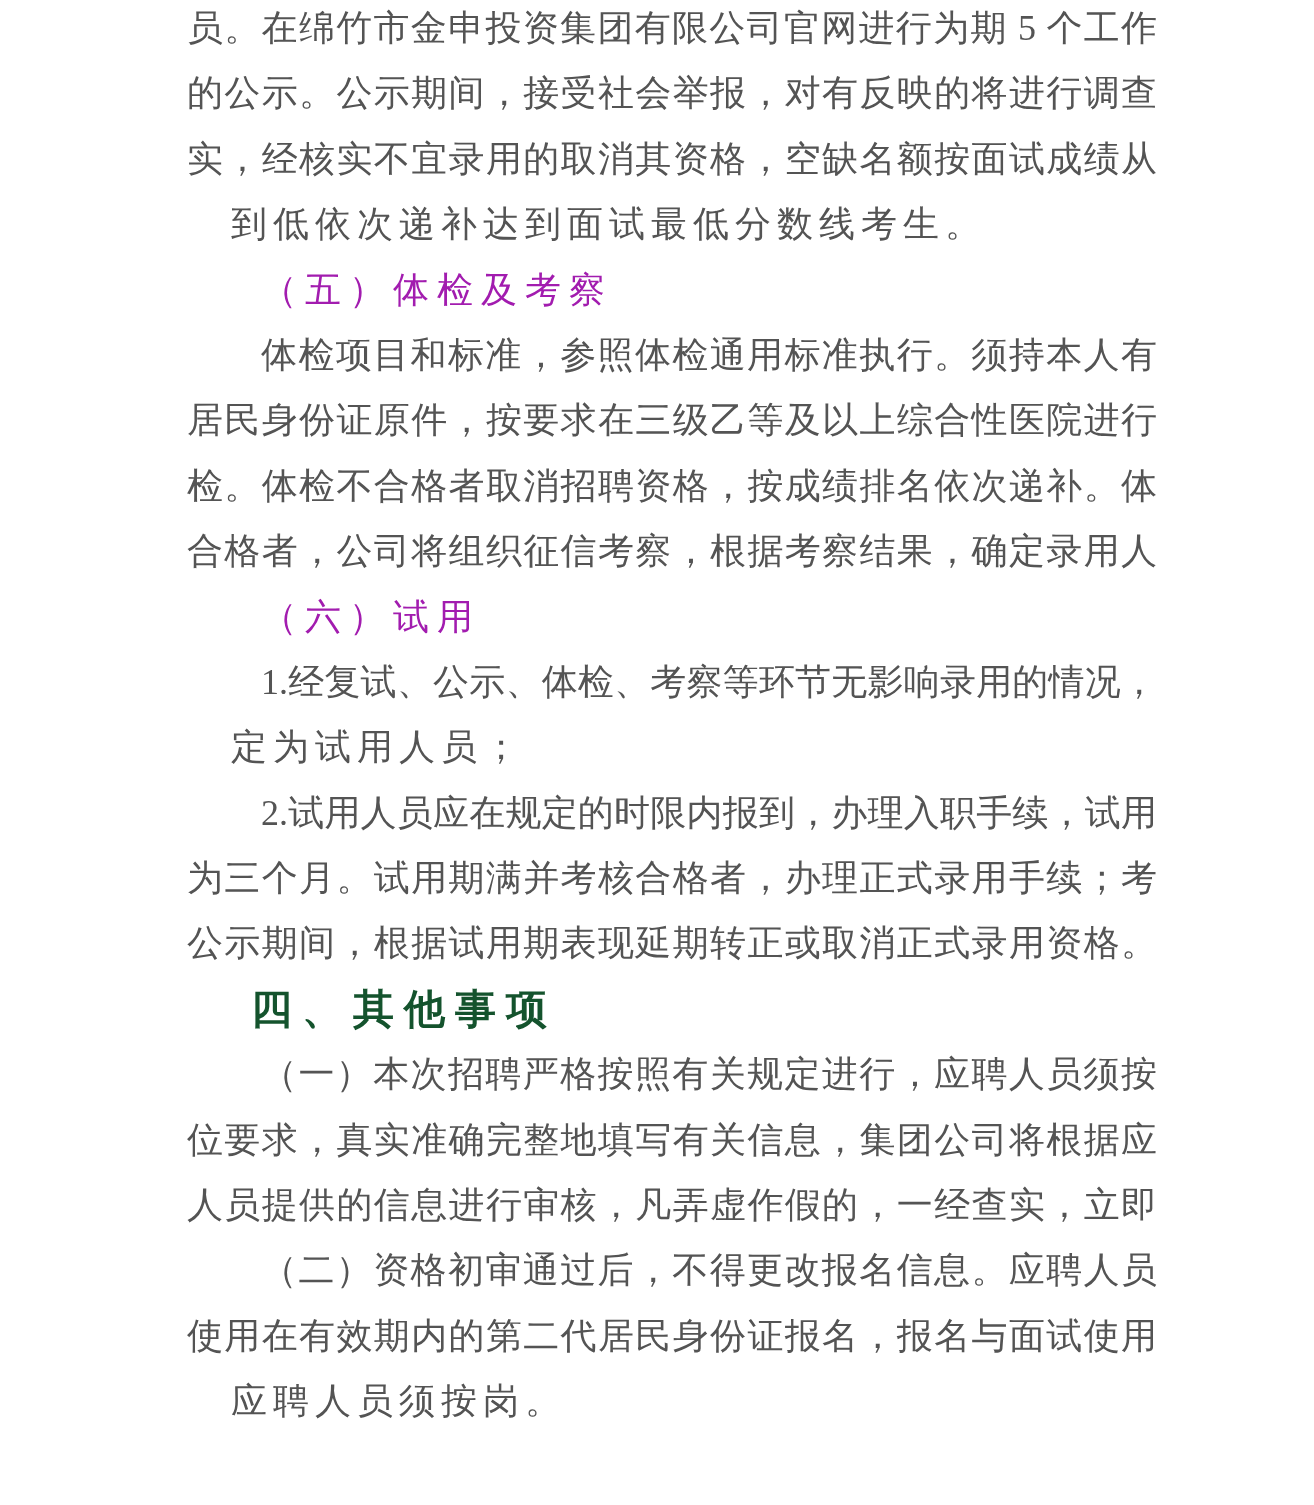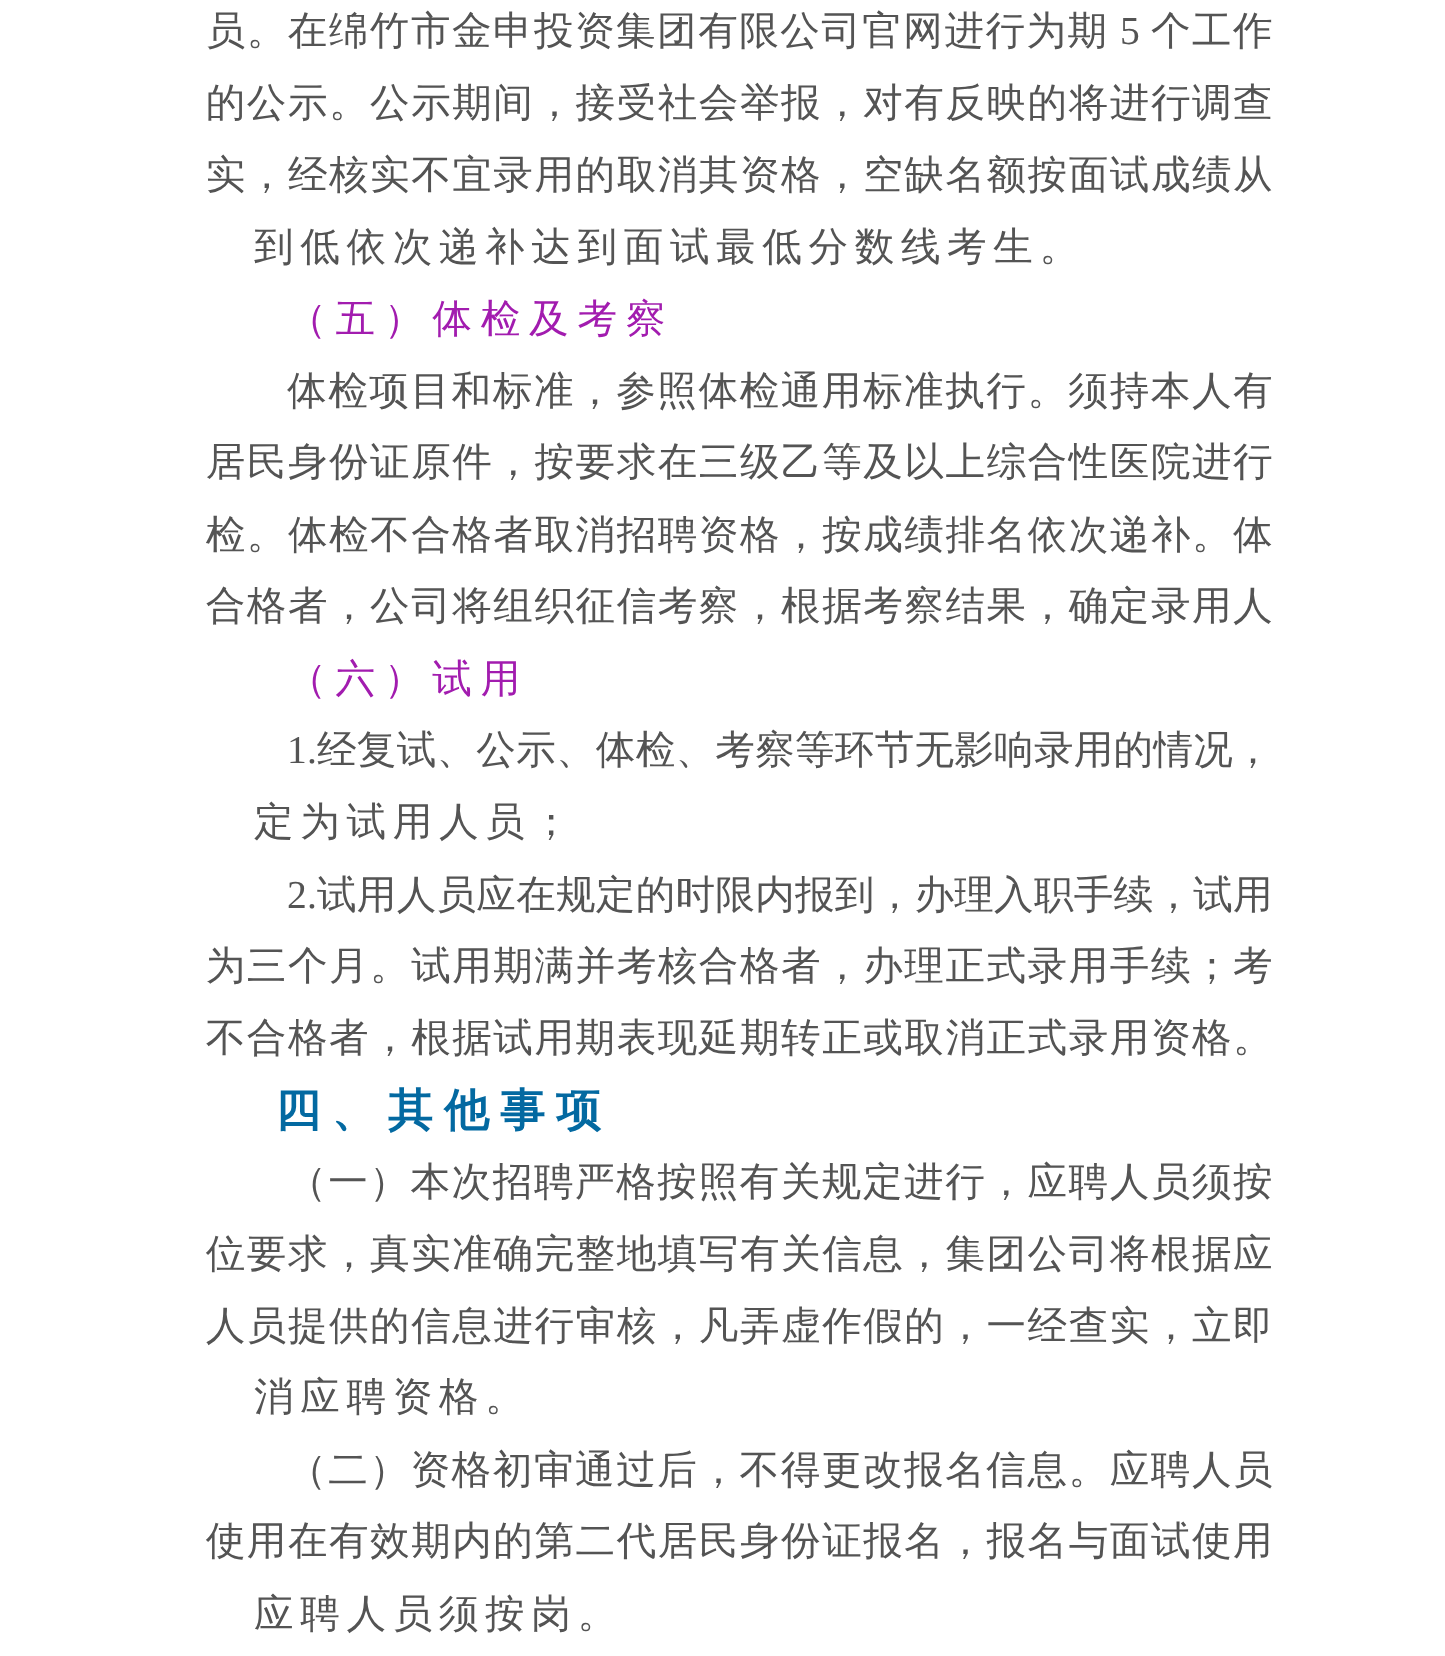--- a/index.html
+++ b/index.html
@@ -47,21 +47,21 @@
   .sub {
     letter-spacing: 8px;
     color: #a21caf;
   }
   
   .headbold {
     font-family: "Liberation Sans", sans-serif;
     font-weight: 700;
     font-size: 41px;
     letter-spacing: 10px;
-    color: #0369a1;
+    color: #14532d;
   }
   .indent   { padding-left: 74px; }
   .indent-b { padding-left: 64px; }
 </style>
 </head>
 <body>
 
 <div class="page">
   <div class="textcol">
     <div class="line full">员。在绵竹市金申投资集团有限公司官网进行为期 5 个工作日</div>
@@ -71,23 +71,22 @@
     <div class="line sub indent">（五）体检及考察</div>
     <div class="line full indent">体检项目和标准，参照体检通用标准执行。须持本人有效</div>
     <div class="line full">居民身份证原件，按要求在三级乙等及以上综合性医院进行体</div>
     <div class="line full">检。体检不合格者取消招聘资格，按成绩排名依次递补。体检</div>
     <div class="line full">合格者，公司将组织征信考察，根据考察结果，确定录用人员。</div>
     <div class="line sub indent">（六）试用</div>
     <div class="line full indent">1.经复试、公示、体检、考察等环节无影响录用的情况，确</div>
     <div class="line short">定为试用人员；</div>
     <div class="line full indent">2.试用人员应在规定的时限内报到，办理入职手续，试用期</div>
     <div class="line full">为三个月。试用期满并考核合格者，办理正式录用手续；考核</div>
-    <div class="line full">不合格者，根据试用期表现延期转正或取消正式录用资格。</div>
+    <div class="line full">公示期间，根据试用期表现延期转正或取消正式录用资格。</div>
     <div class="line headbold indent-b">四、其他事项</div>
     <div class="line full indent">（一）本次招聘严格按照有关规定进行，应聘人员须按岗</div>
     <div class="line full">位要求，真实准确完整地填写有关信息，集团公司将根据应聘</div>
     <div class="line full">人员提供的信息进行审核，凡弄虚作假的，一经查实，立即取</div>
-    <div class="line short">消应聘资格。</div>
     <div class="line full indent">（二）资格初审通过后，不得更改报名信息。应聘人员须</div>
     <div class="line full">使用在有效期内的第二代居民身份证报名，报名与面试使用的</div>
     <div class="line short">应聘人员须按岗。</div>
   </div>
 </div>
 
 </body></html>

